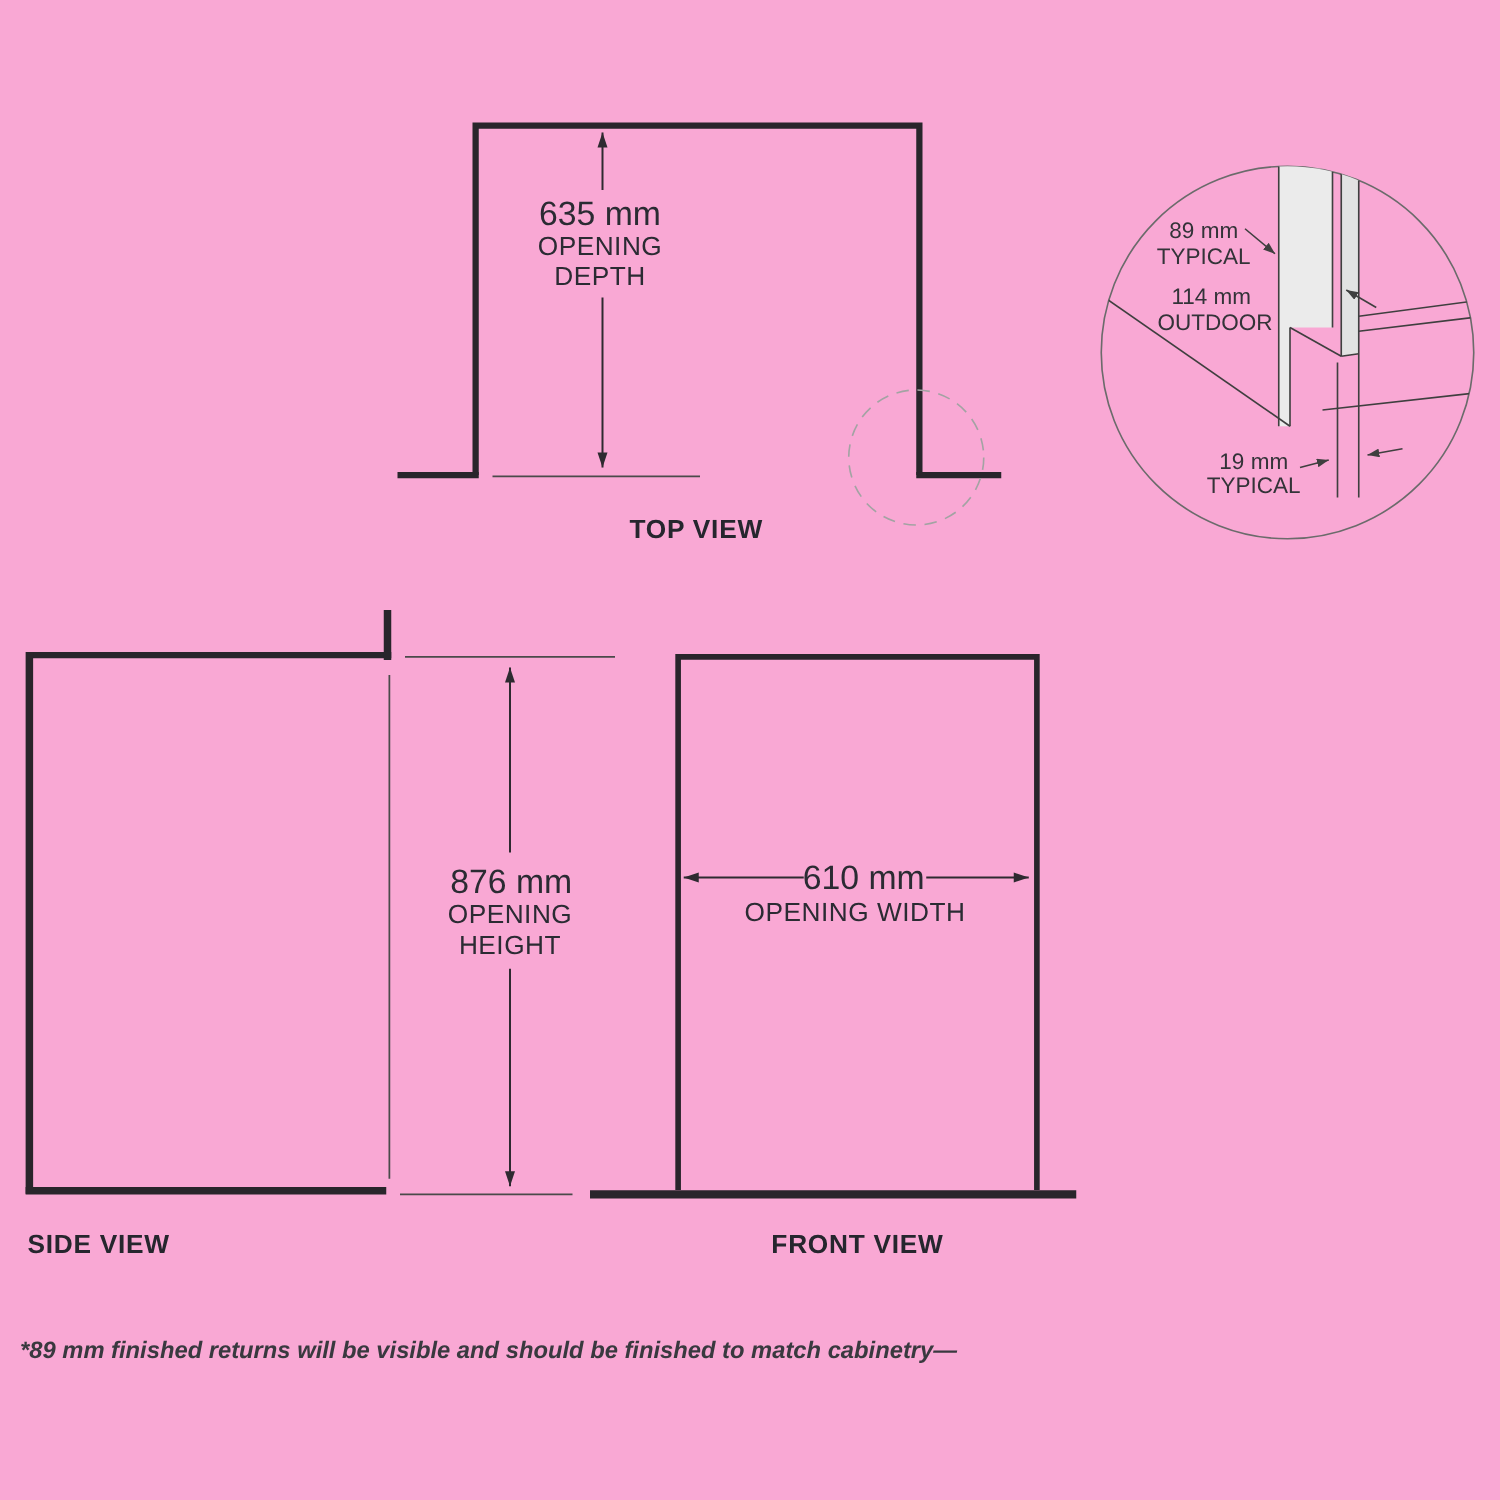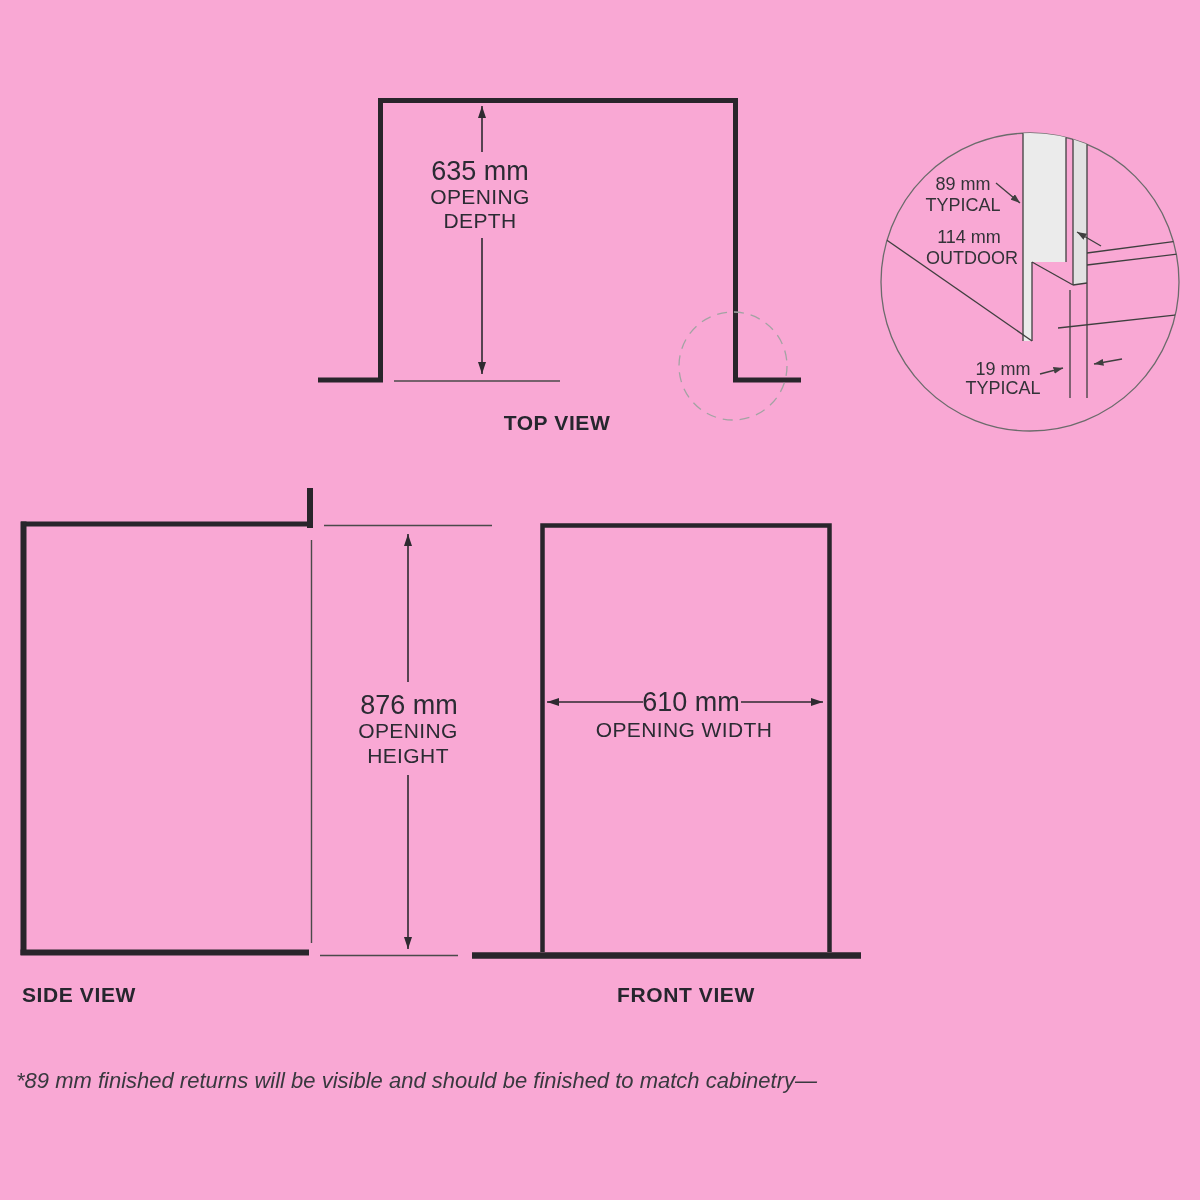--- a/index.html
+++ b/index.html
@@ -20,21 +20,21 @@
   
   text  { fill:#2b2b33; }
   .num    { font-size:27px; text-anchor:middle; }
   .word   { font-size:21px; text-anchor:middle; letter-spacing:0.4px; }
   .vlabel { font-size:21px; font-weight:bold; text-anchor:middle; letter-spacing:0.6px; fill:#26262e; }
   .vlabel-left { font-size:21px; font-weight:bold; text-anchor:start; letter-spacing:0.6px; fill:#26262e; }
   .dlabel { font-size:18px; text-anchor:middle; fill:#333338; }
 
   .footnote {
     position:absolute; left:16px; top:1068px;
-    font-style:italic; font-size:22px; line-height:26px; color:#39393f;
+    font-style:italic; font-size:19px; line-height:26px; color:#39393f;font-weight:bold;
   }
 </style>
 </head>
 <body>
 
 <div class="canvas">
   <svg width="1200" height="1200" viewBox="0 0 1200 1200">
     <defs>
       <marker id="ah" markerUnits="userSpaceOnUse" markerWidth="13" markerHeight="9" viewBox="0 0 13 9" refX="12.5" refY="4.5" orient="auto">
         <path d="M0.5,0.5 L12.5,4.5 L0.5,8.5 Z" fill="#2e2a30"></path>

